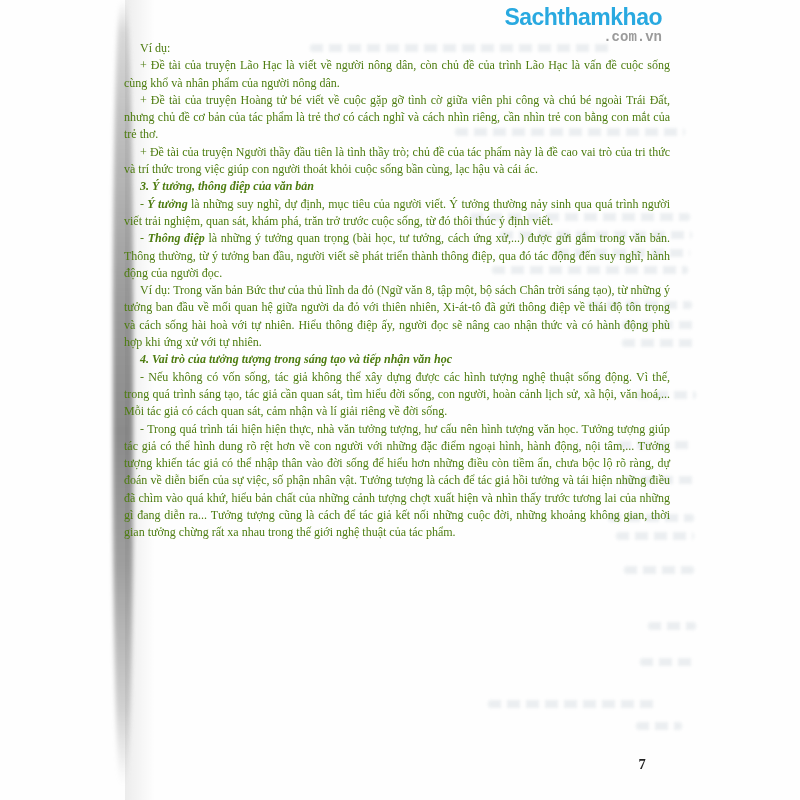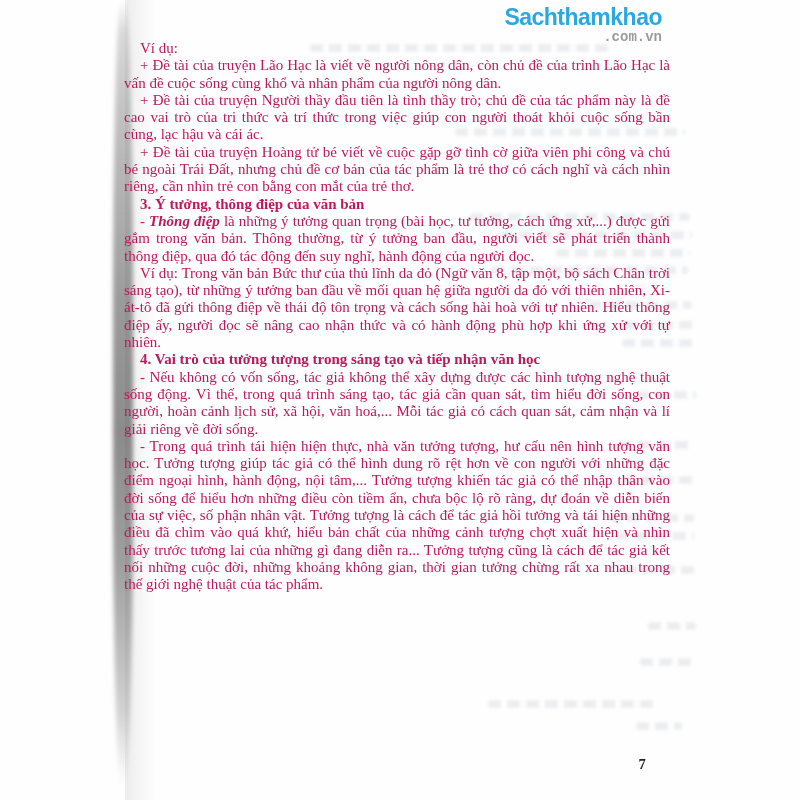--- a/index.html
+++ b/index.html
@@ -37,28 +37,28 @@
     font-weight:800;font-size:23px;letter-spacing:-.5px;
   }
   .watermark .domain{
     font-family:Liberation Mono, monospace;
     font-weight:700;font-size:14px;margin-top:1px;
   }
 
   
   .content{
     position:absolute;left:124px;top:40px;width:546px;
-    font-size:15px;line-height:17.3px;color:#be185d;
+    font-size:12px;line-height:17.3px;color:#4d7c0f;
     text-align:justify;
   }
   .content p{margin:0;text-indent:16px;}
   .content p.heading{font-weight:bold;}
   .run-n{font-style:normal;}
   .run-i{}
-  .run-b{font-weight:bold;}
+  .run-b{font-weight:bold;font-style:italic;}
   .run-bi{font-weight:bold;font-style:italic;}
 
   .page-number{
     position:absolute;left:630px;top:756px;width:24px;text-align:center;
     font-size:14.5px;font-weight:600;color:#222;
   }
 
   
   .ghost{
     position:absolute;height:8px;border-radius:3px;
@@ -98,23 +98,24 @@
   </div>
 
   <div class="watermark">
     <div class="brand" style="color: rgb(41, 169, 224);">Sachthamkhao</div>
     <div class="domain" style="color: rgb(155, 155, 155);">.com.vn</div>
   </div>
 
   <div class="content" id="content">
       <p class="para"><span class="run-n">Ví dụ:</span></p>
       <p class="para"><span class="run-n">+ Đề tài của truyện </span><span class="run-i">Lão Hạc</span><span class="run-n"> là viết về người nông dân, còn chủ đề của trình </span><span class="run-i">Lão Hạc</span><span class="run-n"> là vấn đề cuộc sống cùng khổ và nhân phẩm của người nông dân.</span></p>
+      <p class="para"><span class="run-n">+ Đề tài của truyện </span><span class="run-i">Hoàng tử bé</span><span class="run-n"> viết về cuộc gặp gỡ tình cờ giữa viên phi công và chú bé ngoài Trái Đất, nhưng chủ đề cơ bản của tác phẩm là trẻ thơ có cách nghĩ và cách nhìn riêng, cần nhìn trẻ con bằng con mắt của trẻ thơ.</span></p>
       <p class="para"><span class="run-n">+ Đề tài của truyện </span><span class="run-i">Người thầy đầu tiên</span><span class="run-n"> là tình thầy trò; chủ đề của tác phẩm này là đề cao vai trò của tri thức và trí thức trong việc giúp con người thoát khỏi cuộc sống bần cùng, lạc hậu và cái ác.</span></p>
-      <p class="para"><span class="run-n">+ Đề tài của truyện </span><span class="run-i">Hoàng tử bé</span><span class="run-n"> viết về cuộc gặp gỡ tình cờ giữa viên phi công và chú bé ngoài Trái Đất, nhưng chủ đề cơ bản của tác phẩm là trẻ thơ có cách nghĩ và cách nhìn riêng, cần nhìn trẻ con bằng con mắt của trẻ thơ.</span></p>
       <p class="heading"><span class="run-b">3. Ý tưởng, thông điệp của văn bản</span></p>
+      <p class="para"><span class="run-n">- </span><span class="run-bi">Ý tưởng</span><span class="run-n"> là những suy nghĩ, dự định, mục tiêu của người viết. Ý tưởng thường nảy sinh qua quá trình người viết trải nghiệm, quan sát, khám phá, trăn trở trước cuộc sống, từ đó thôi thúc ý định viết.</span></p>
       <p class="para"><span class="run-n">- </span><span class="run-bi">Thông điệp</span><span class="run-n"> là những ý tưởng quan trọng (bài học, tư tưởng, cách ứng xử,...) được gửi gắm trong văn bản. Thông thường, từ ý tưởng ban đầu, người viết sẽ phát triển thành thông điệp, qua đó tác động đến suy nghĩ, hành động của người đọc.</span></p>
       <p class="para"><span class="run-n">Ví dụ: Trong văn bản </span><span class="run-i">Bức thư của thủ lĩnh da đỏ</span><span class="run-n"> (Ngữ văn 8, tập một, bộ sách Chân trời sáng tạo), từ những ý tưởng ban đầu về mối quan hệ giữa người da đỏ với thiên nhiên, Xi-át-tô đã gửi thông điệp về thái độ tôn trọng và cách sống hài hoà với tự nhiên. Hiểu thông điệp ấy, người đọc sẽ nâng cao nhận thức và có hành động phù hợp khi ứng xử với tự nhiên.</span></p>
       <p class="heading"><span class="run-b">4. Vai trò của tưởng tượng trong sáng tạo và tiếp nhận văn học</span></p>
       <p class="para"><span class="run-n">- Nếu không có vốn sống, tác giả không thể xây dựng được các hình tượng nghệ thuật sống động. Vì thế, trong quá trình sáng tạo, tác giả cần quan sát, tìm hiểu đời sống, con người, hoàn cảnh lịch sử, xã hội, văn hoá,... Mỗi tác giả có cách quan sát, cảm nhận và lí giải riêng về đời sống.</span></p>
       <p class="para"><span class="run-n">- Trong quá trình tái hiện hiện thực, nhà văn tưởng tượng, hư cấu nên hình tượng văn học. Tưởng tượng giúp tác giả có thể hình dung rõ rệt hơn về con người với những đặc điểm ngoại hình, hành động, nội tâm,... Tưởng tượng khiến tác giả có thể nhập thân vào đời sống để hiểu hơn những điều còn tiềm ẩn, chưa bộc lộ rõ ràng, dự đoán về diễn biến của sự việc, số phận nhân vật. Tưởng tượng là cách để tác giả hồi tưởng và tái hiện những điều đã chìm vào quá khứ, hiểu bản chất của những cảnh tượng chợt xuất hiện và nhìn thấy trước tương lai của những gì đang diễn ra... Tưởng tượng cũng là cách để tác giả kết nối những cuộc đời, những khoảng không gian, thời gian tưởng chừng rất xa nhau trong thế giới nghệ thuật của tác phẩm.</span></p>
     </div>
 
   <div class="page-number">7</div>
 </div>
 

